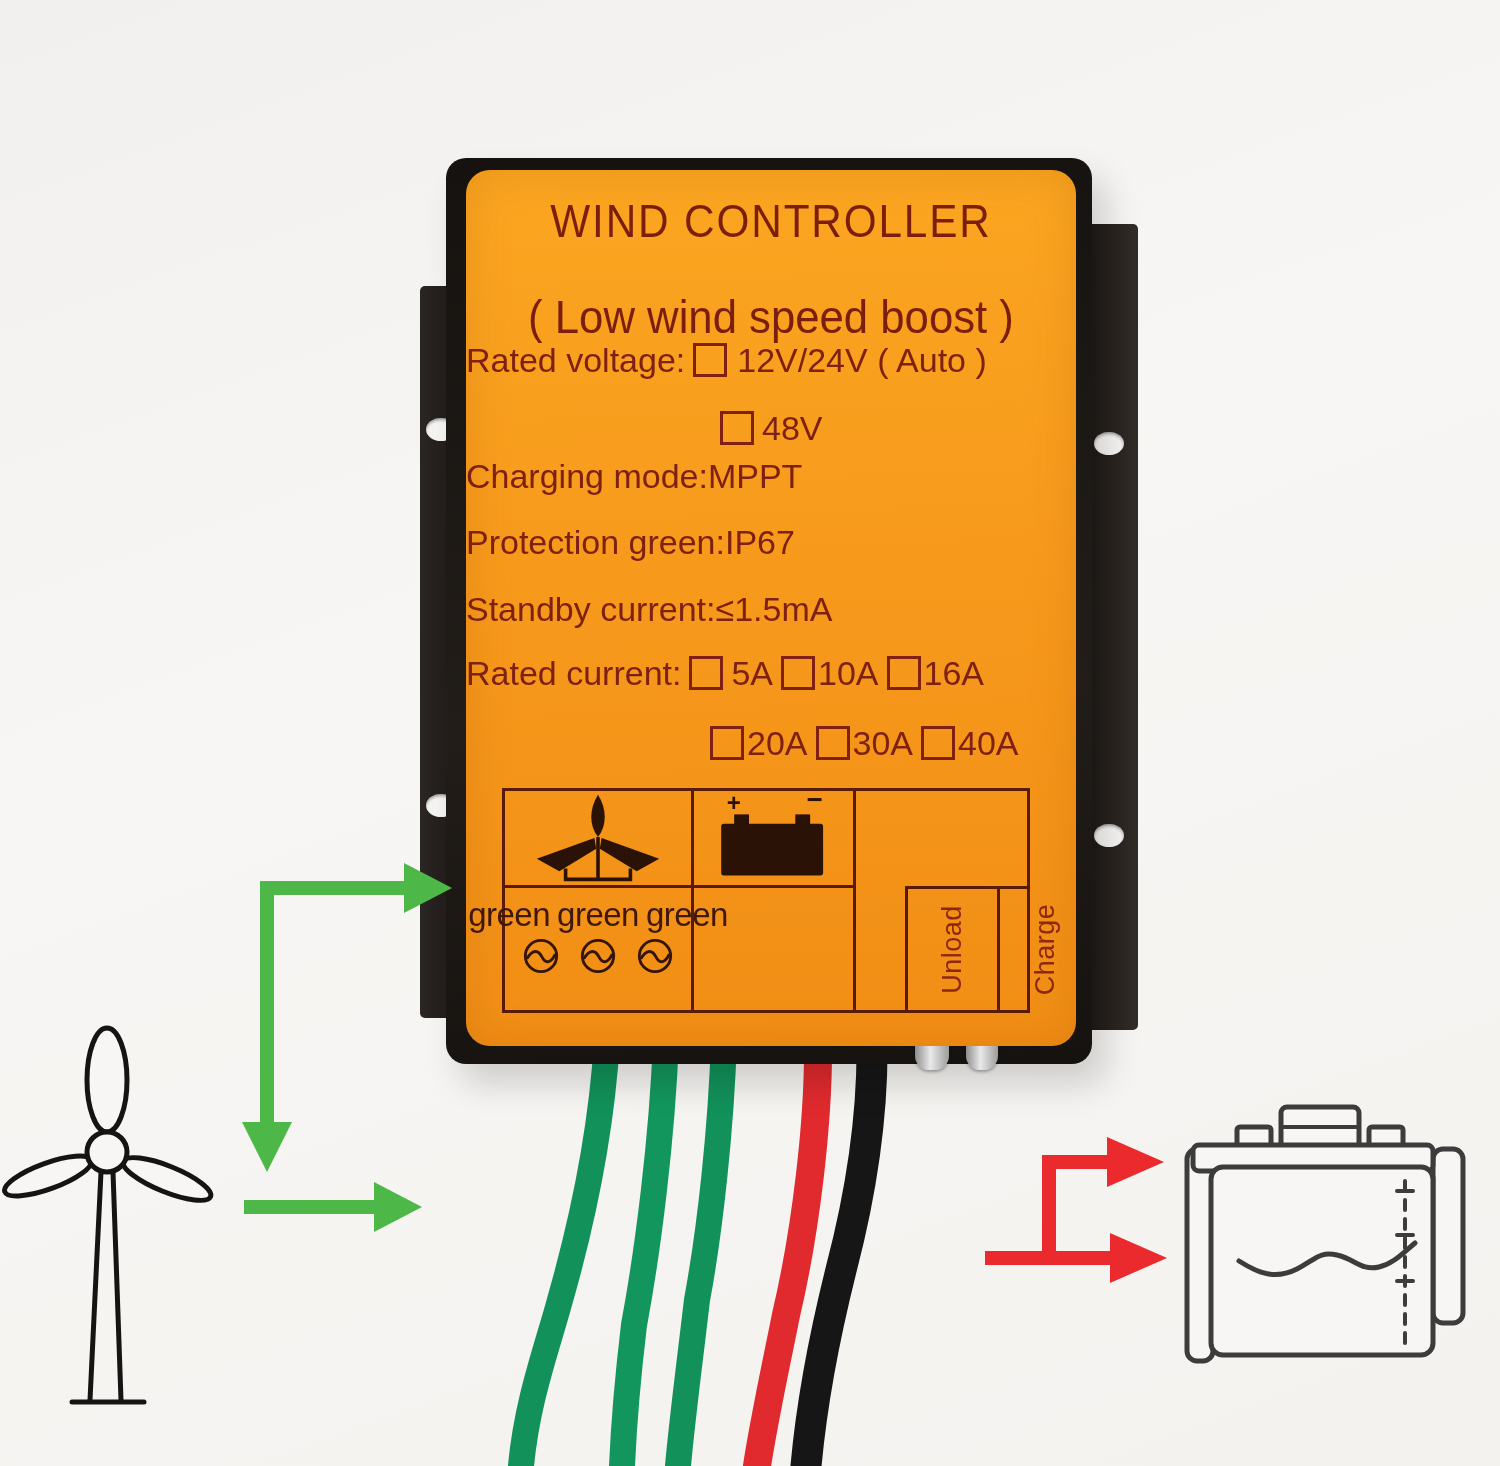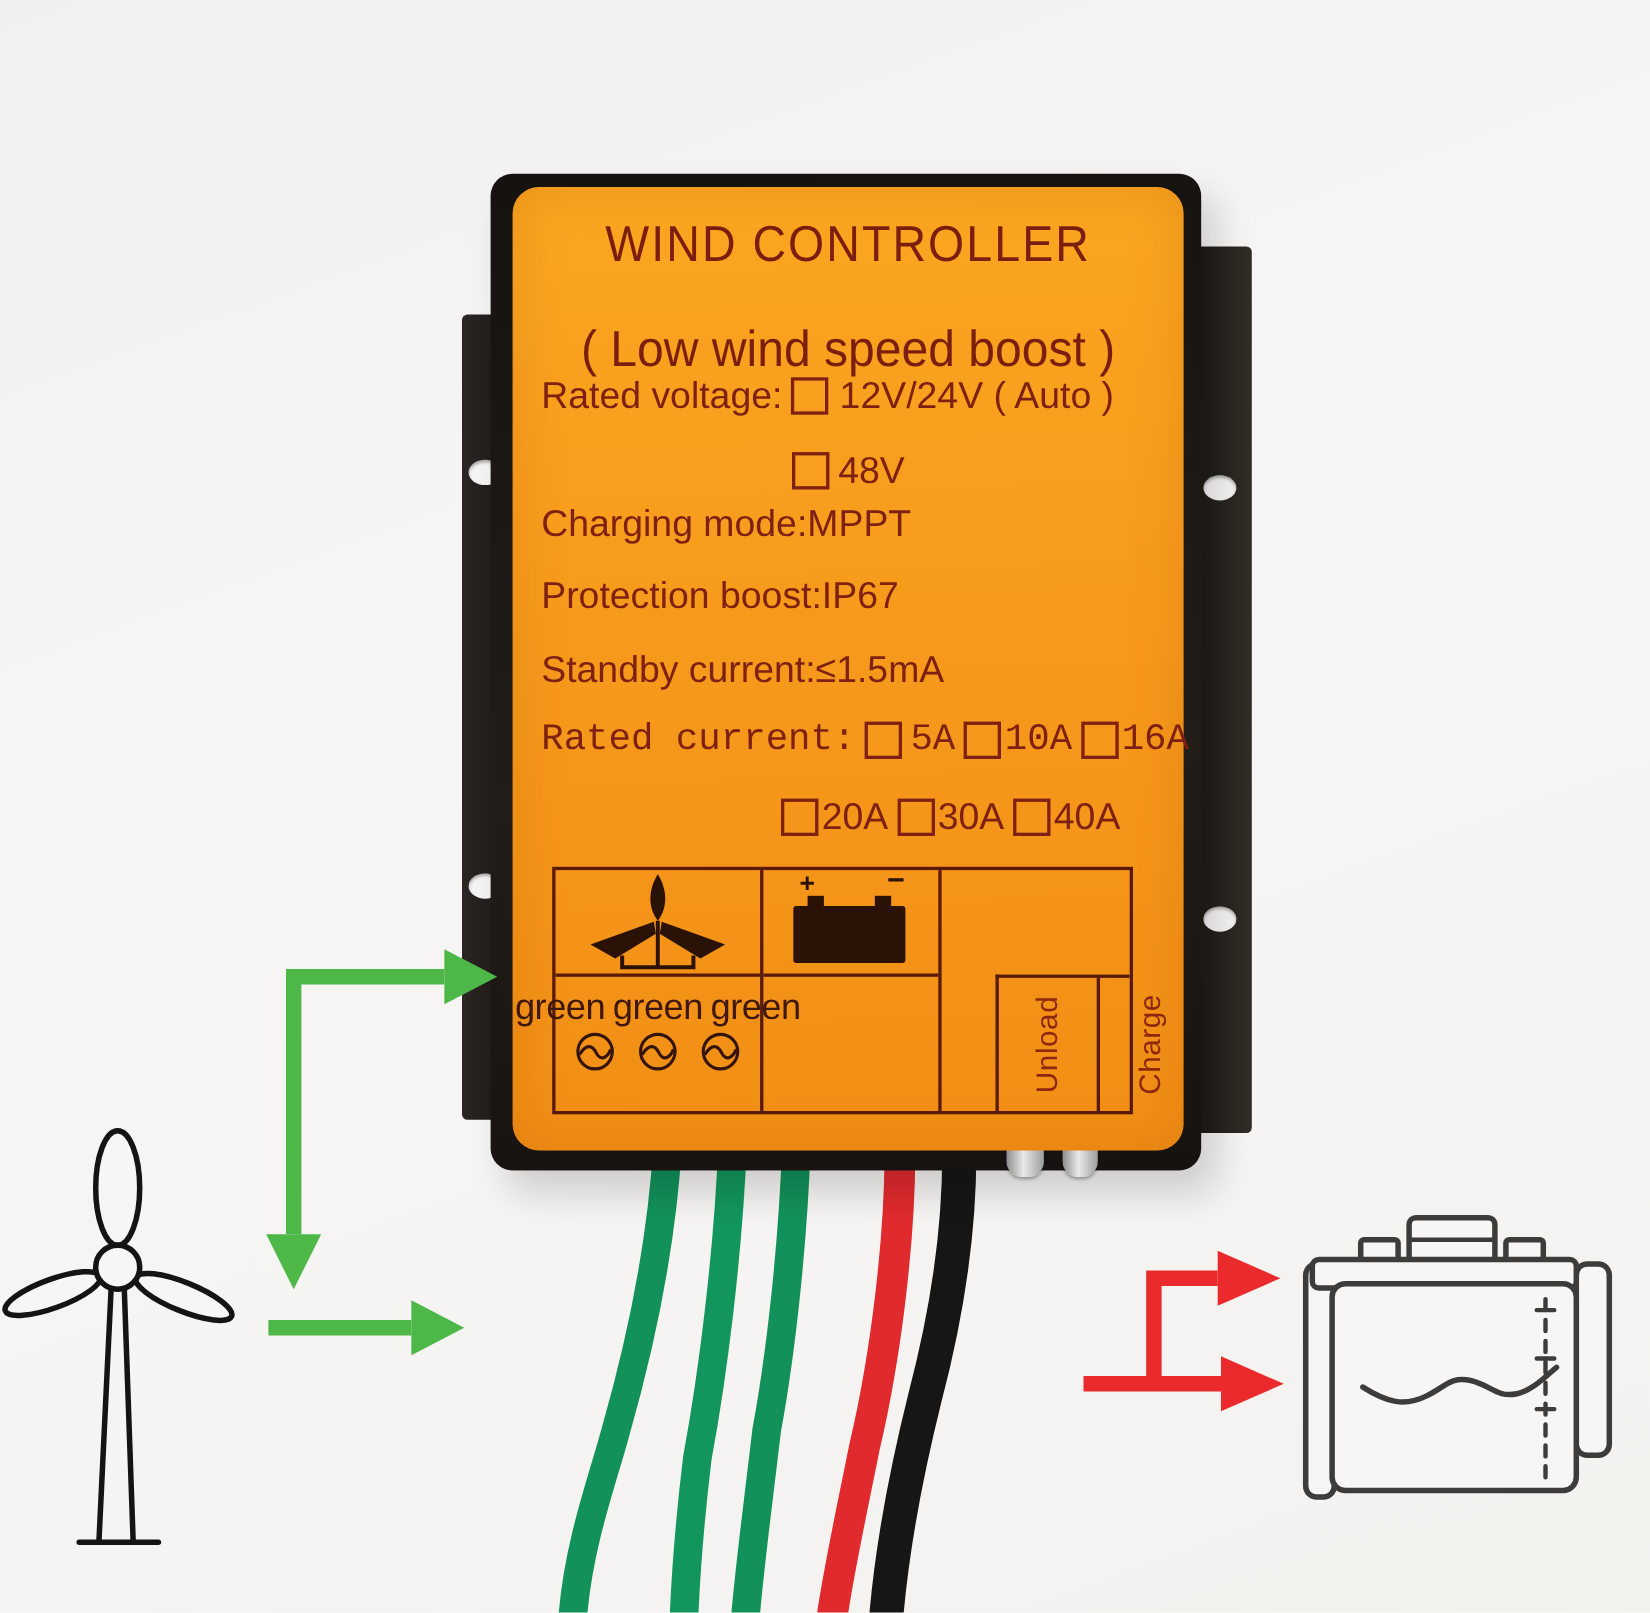--- a/index.html
+++ b/index.html
@@ -30,21 +30,21 @@
   .label{
     position:absolute;left:46px;top:12px;width:610px;height:876px;border-radius:24px;
     background:linear-gradient(178deg,#fba621 0%,#f79a1c 45%,#f18e15 100%);
     box-shadow:inset 0 0 46px rgba(170,80,0,.22);
     color:#7e2012;
   }
   .ltxt{position:absolute;left:0;right:0;}
   .title{top:24px;text-align:center;font-size:46px;letter-spacing:2px;color:#7c1e0e;transform:scaleX(.92);}
   .subtitle{top:120px;text-align:center;font-size:46px;color:#7c1e0e;transform:scaleX(.95);white-space:nowrap;}
   .spec{position:absolute;left:0;right:0;height:44px;display:flex;align-items:center;
-    padding-left:26px;font-size:34px;white-space:nowrap;}
+    font-size:34px;white-space:nowrap;}
   .cb{width:34px;height:34px;border:3px solid #802012;box-sizing:border-box;flex:none;background:transparent;}
   .spec .gap-s{width:8px;flex:none;}
   .spec .gap-xs{width:3px;flex:none;}
   .spec .gap-m{width:10px;flex:none;}
 
   
   .term-table{position:absolute;left:36px;top:618px;width:528px;height:225px;
     border:3px solid #5a1a08;box-sizing:border-box;display:flex;color:#40180a;}
   .tcol{display:flex;flex-direction:column;box-sizing:border-box;}
   .tcol1{width:186px;}
@@ -104,26 +104,26 @@
     </div>
     <div class="spec" style="top:236px;padding-left:254px;">
       <span class="cb"></span>
       <span class="gap-s"></span>
       <span>48V</span>
     </div>
     <div class="spec" style="top:284px;">
       <span>Charging mode:MPPT</span>
     </div>
     <div class="spec" style="top:350px;">
-      <span>Protection boost:IP67</span>
+      <span>Protection green:IP67</span>
     </div>
     <div class="spec" style="top:417px;">
       <span>Standby current:≤1.5mA</span>
     </div>
-    <div class="spec" style="top:481px;font-family:Liberation Mono, monospace;">
+    <div class="spec" style="top:481px;">
       <span>Rated current:</span>
       <span class="gap-s"></span>
       <span class="cb"></span>
       <span class="gap-s"></span>
       <span>5A</span>
       <span class="gap-s"></span>
       <span class="cb"></span>
       <span class="gap-xs"></span>
       <span>10A</span>
       <span class="gap-s"></span>

